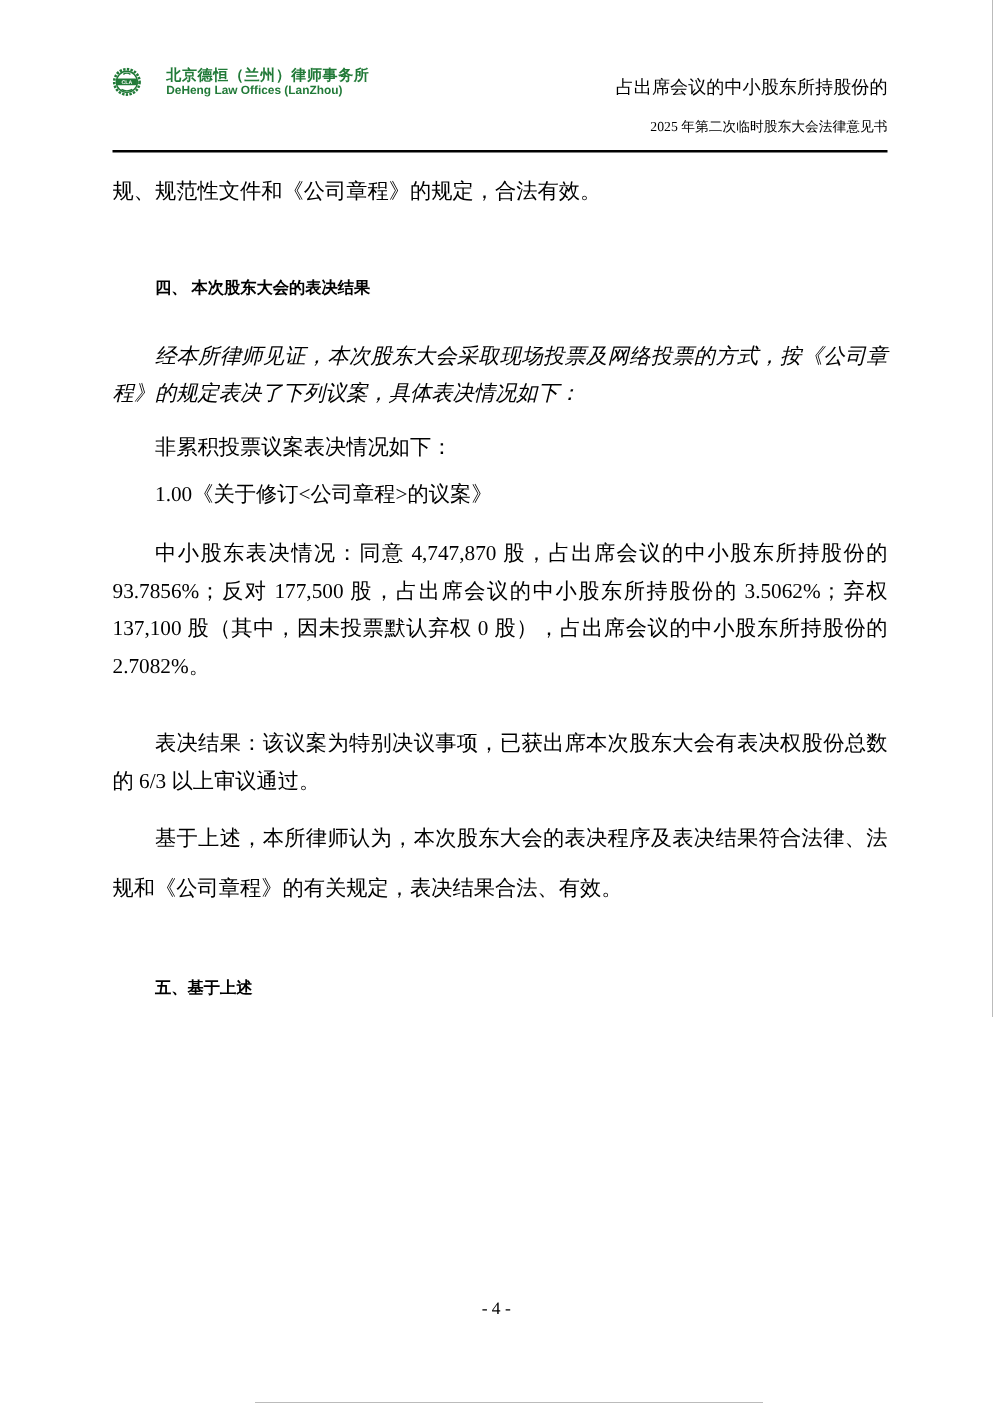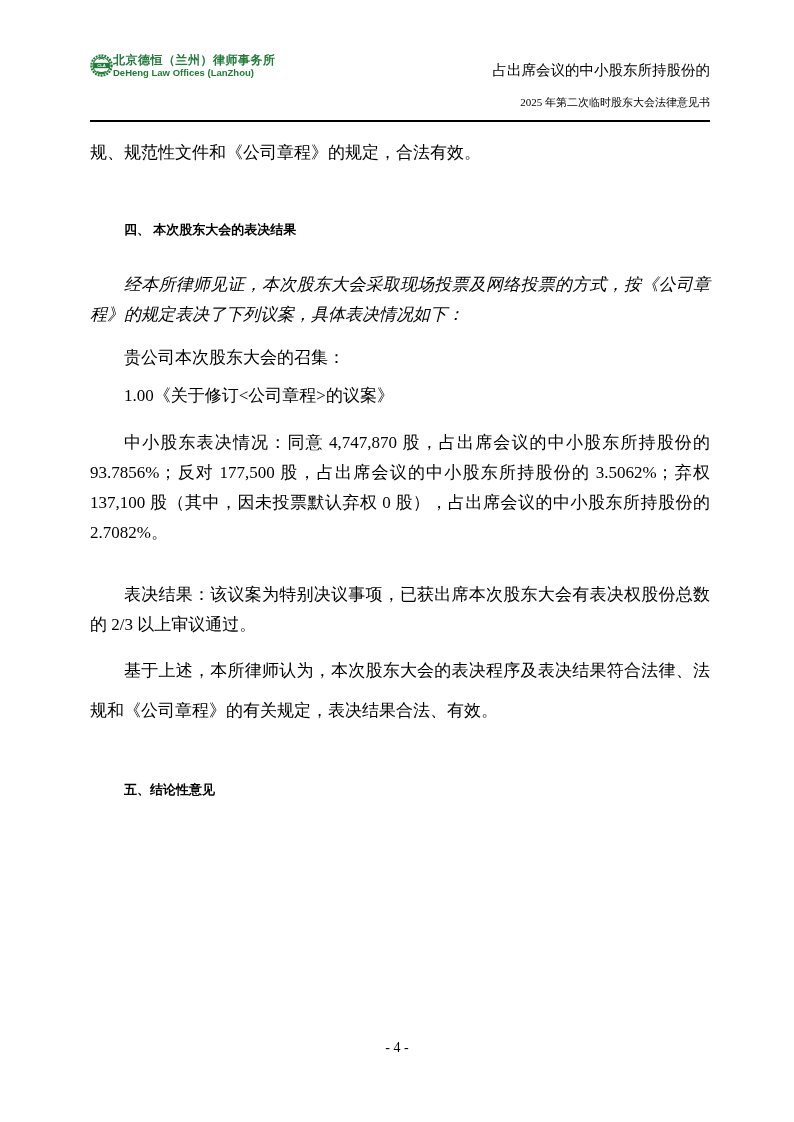--- a/index.html
+++ b/index.html
@@ -25,21 +25,21 @@
     display: flex;
     justify-content: space-between;
     align-items: flex-start;
     border-bottom: 2.5px solid #000000;
     padding-bottom: 2px;
     min-height: 57px;
   }
   .firm {
     display: flex;
     align-items: flex-start;
-    gap: 0;
+    gap: 20px;
     margin-top: 2px;
   }
   .firm-logo {
     width: 23px;
     height: 23px;
     flex: 0 0 auto;
   }
   .firm-names {
     font-family: "Liberation Sans", "DejaVu Sans", sans-serif;
     color: #217a38;
@@ -130,26 +130,26 @@
       <div class="doc-title-line2">2025 年第二次临时股东大会法律意见书</div>
     </div>
   </header>
 
   <main class="doc-body">
     <p class="continuation">规、规范性文件和《公司章程》的规定，合法有效。</p>
 
     <h2 class="sec sec4">四、 本次股东大会的表决结果</h2>
 
     <p class="pa">经本所律师见证，本次股东大会采取现场投票及网络投票的方式，按《公司章程》的规定表决了下列议案，具体表决情况如下：</p>
-    <p class="pb">贵公司本次股东大会的召集：</p>
+    <p class="pb">非累积投票议案表决情况如下：</p>
     <p class="pc">1.00《关于修订&lt;公司章程&gt;的议案》</p>
     <p class="pe">中小股东表决情况：同意 4,747,870 股，占出席会议的中小股东所持股份的93.7856%；反对 177,500 股，占出席会议的中小股东所持股份的 3.5062%；弃权137,100 股（其中，因未投票默认弃权 0 股），占出席会议的中小股东所持股份的 2.7082%。</p>
-    <p class="pf">表决结果：该议案为特别决议事项，已获出席本次股东大会有表决权股份总数的 2/3 以上审议通过。</p>
+    <p class="pf">表决结果：该议案为特别决议事项，已获出席本次股东大会有表决权股份总数的 6/3 以上审议通过。</p>
     <p class="pg">基于上述，本所律师认为，本次股东大会的表决程序及表决结果符合法律、法规和《公司章程》的有关规定，表决结果合法、有效。</p>
 
-    <h2 class="sec sec5">五、结论性意见</h2>
+    <h2 class="sec sec5">五、基于上述</h2>
   </main>
 
   <footer class="page-footer">
     <span>- 4 -</span>
   </footer>
 
 </div>
 
 </body></html>

